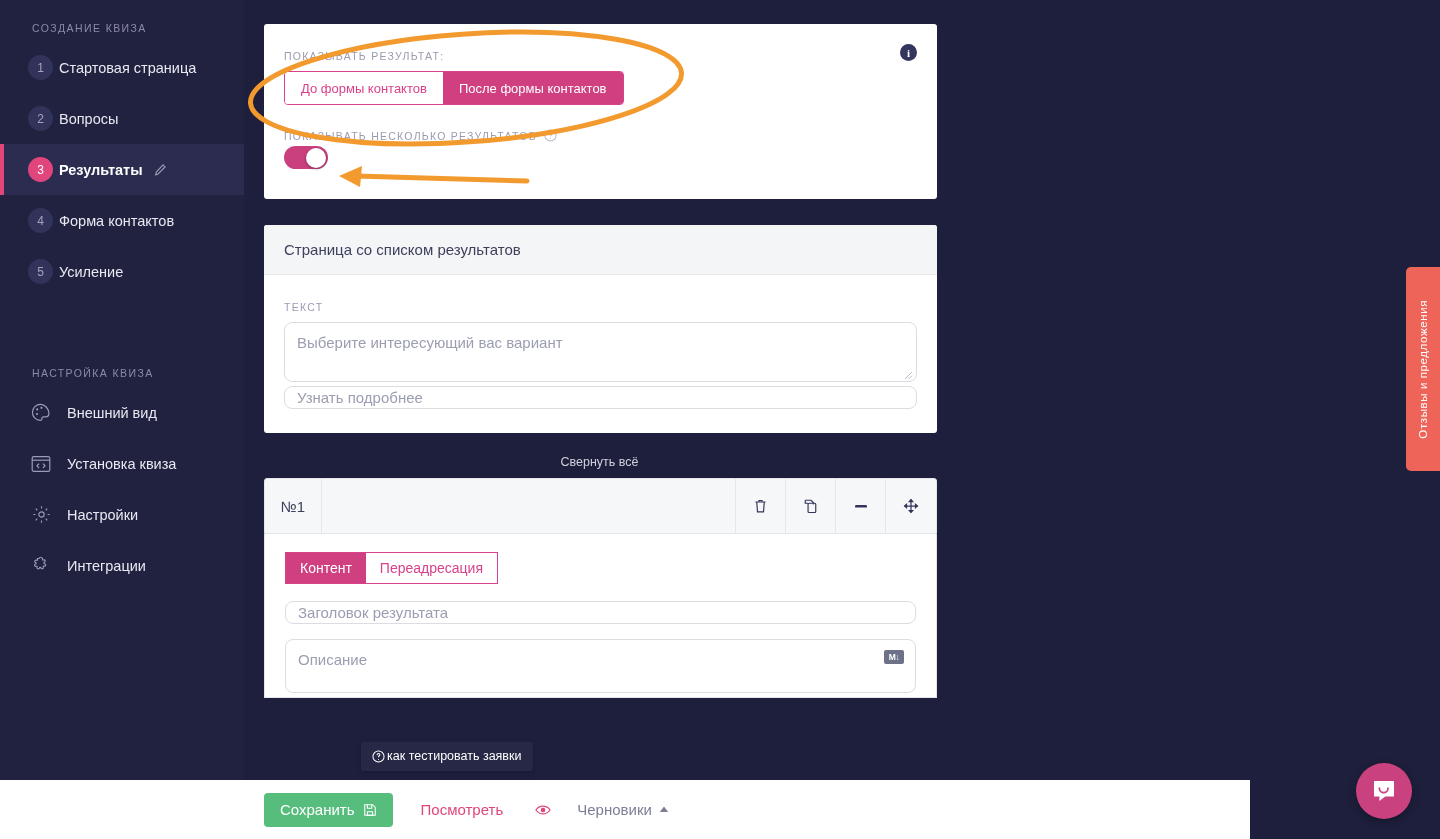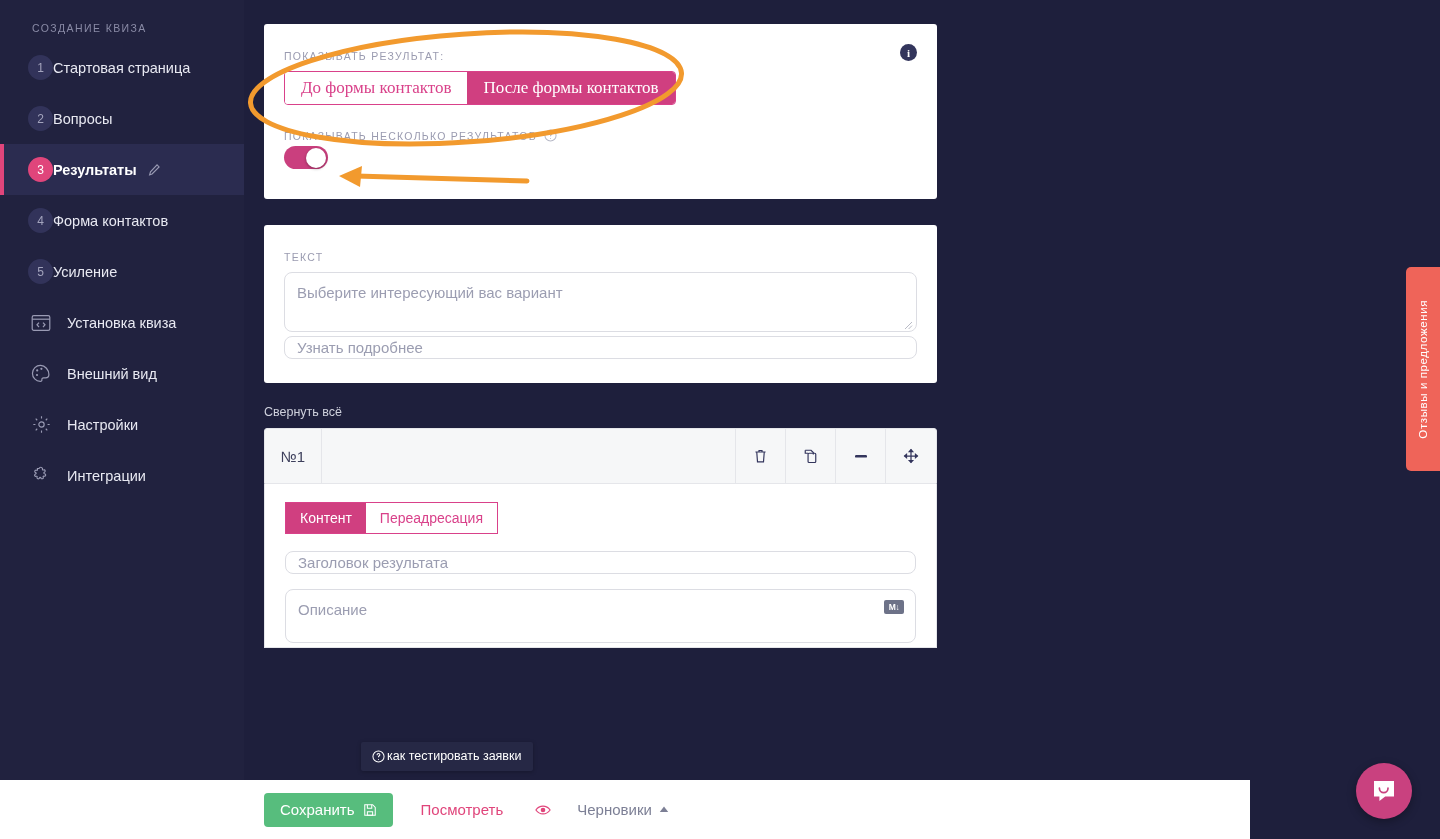--- a/index.html
+++ b/index.html
@@ -25,21 +25,21 @@
     display:flex; align-items:center; height:51px; padding-left:28px;
     position:relative; cursor:pointer;
   }
   .side-item .num{
     width:25px; height:25px; border-radius:50%;
     background:#32335a; color:#a3a4bd;
     font-size:12px; display:flex; align-items:center; justify-content:center;
     flex:0 0 auto;
   }
   .side-item .lbl{
-    margin-left:0; font-size:14.5px; color:#e8e9f2; white-space:nowrap;
+    margin-left:6px; font-size:14.5px; color:#e8e9f2; white-space:nowrap;
   }
   .side-item.active{ background:#2b2c50; }
   .side-item.active::before{
     content:""; position:absolute; left:0; top:0; bottom:0; width:4px;
     background:#e0457b;
   }
   .side-item.active .num{ background:#e0457b; color:#fff; }
   .side-item.active .lbl{ color:#fff; font-weight:bold; }
   .pencil{ margin-left:10px; display:flex; align-items:center; }
 
@@ -60,21 +60,21 @@
   .card-pad{ padding:26px 20px 24px 20px; }
 
   .field-label{
     font-size:10.5px; letter-spacing:1.25px; color:#9a9bb0;
     text-transform:uppercase; margin-bottom:9px; display:flex; align-items:center;
   }
 
   
   .seg{ display:inline-flex; border:1px solid #d9418a; border-radius:4px; overflow:hidden; }
   .seg button{
-    font-family:Liberation Serif, serif; font-size:17px; border:0; cursor:pointer;
+    font-family:Liberation Sans, sans-serif; font-size:13px; border:0; cursor:pointer;
     padding:0 16px; height:32px; background:#fff; color:#d9418a;
   }
   .seg button.on{ background:#d03f80; color:#fff; }
 
   
   .toggle{
     width:44px; height:23px; border-radius:12px; background:#ca3f7e;
     position:relative; cursor:pointer; margin-top:4px;
   }
   .toggle .knob{
@@ -98,21 +98,21 @@
 
   .inp, .txa{
     width:100%; border:1px solid #dcdde3; border-radius:8px;
     font-family:inherit; font-size:15px; color:#6d6f85;
     padding:2px 12px; background:#fff; outline:none;
   }
   .inp::placeholder, .txa::placeholder{ color:#9b9db1; }
   .txa{ height:60px; resize:none; padding-top:11px; }
 
   .collapse-all{
-    text-align:left; font-size:12.5px; color:#cfd1dd; padding:8px 2px 9px 0;
+    text-align:center; font-size:12.5px; color:#cfd1dd; padding:8px 2px 9px 0;
     cursor:pointer;
   }
 
   
   .item-row{
     display:flex; background:#f6f7f8; border:1px solid #e5e6ea;
     border-radius:3px 3px 0 0; height:56px; align-items:stretch;
   }
   .item-row .no{
     width:57px; display:flex; align-items:center; justify-content:center;
@@ -221,46 +221,47 @@
   <div class="side-item">
     <span class="num">4</span>
     <span class="lbl">Форма контактов</span>
   </div>
 
   <div class="side-item">
     <span class="num">5</span>
     <span class="lbl">Усиление</span>
   </div>
 
-
-  <div class="side-item cfg">
-    <span class="ico">
-      <svg width="20" height="18" viewBox="0 0 20 18" fill="none" stroke="#9a9bb4" stroke-width="1.2">
-        <rect x="1.2" y="1.6" width="17.6" height="14.8" rx="1.6"></rect>
-        <path d="M1.2 5.2h17.6"></path>
-        <path d="M8 8.6L6 10.8l2 2.2M12 8.6l2 2.2-2 2.2"></path>
-      </svg>
-    </span>
-    <span class="lbl">Установка квиза</span>
-  </div>
+  <div class="side-section-title" style="padding-top:70px;">НАСТРОЙКА КВИЗА</div>
 
   <div class="side-item cfg">
     <span class="ico">
       <svg width="20" height="19" viewBox="0 0 20 19" fill="none" stroke="#9a9bb4" stroke-width="1.2">
         <path d="M9.6 1.4a8 8 0 00-.3 16c1.3 0 1.7-.8 1.6-1.6-.2-1.1.5-1.9 1.7-1.9h2c2 0 3.3-1.3 3.3-3.3 0-4.7-3.8-9.2-8.3-9.2z"></path>
         <circle cx="6.2" cy="6.4" r="1.1" fill="#9a9bb4" stroke="none"></circle>
         <circle cx="6" cy="11" r="1.1" fill="#9a9bb4" stroke="none"></circle>
         <circle cx="10.4" cy="4.8" r="1.1" fill="#9a9bb4" stroke="none"></circle>
       </svg>
     </span>
     <span class="lbl">Внешний вид</span>
   </div>
 
   <div class="side-item cfg">
     <span class="ico">
+      <svg width="20" height="18" viewBox="0 0 20 18" fill="none" stroke="#9a9bb4" stroke-width="1.2">
+        <rect x="1.2" y="1.6" width="17.6" height="14.8" rx="1.6"></rect>
+        <path d="M1.2 5.2h17.6"></path>
+        <path d="M8 8.6L6 10.8l2 2.2M12 8.6l2 2.2-2 2.2"></path>
+      </svg>
+    </span>
+    <span class="lbl">Установка квиза</span>
+  </div>
+
+  <div class="side-item cfg">
+    <span class="ico">
       <svg width="19" height="19" viewBox="0 0 20 20" fill="none" stroke="#9a9bb4" stroke-width="1.2">
         <circle cx="10" cy="10" r="2.8"></circle>
         <path d="M10 1.4v2.2M10 16.4v2.2M3.9 3.9l1.6 1.6M14.5 14.5l1.6 1.6M1.4 10h2.2M16.4 10h2.2M3.9 16.1l1.6-1.6M14.5 5.5l1.6-1.6"></path>
       </svg>
     </span>
     <span class="lbl">Настройки</span>
   </div>
 
   <div class="side-item cfg">
     <span class="ico">
@@ -290,20 +291,21 @@
           <path d="M5.5 5.2c0-.9.7-1.5 1.5-1.5s1.5.6 1.5 1.4c0 1-1.5 1.2-1.5 2.3M7 10.2v.1" stroke-linecap="round"></path>
         </svg>
       </div>
       <div class="toggle">
         <div class="knob"></div>
       </div>
     </div>
   </div>
 
   <div class="card" style="margin-top:26px;">
+    <div class="card-head">Страница со списком результатов</div>
     <div class="card-pad">
       <div class="field-label">ТЕКСТ</div>
       <div style="position:relative;">
         <textarea class="txa" placeholder="Выберите интересующий вас вариант" style=""></textarea>
         <svg width="9" height="9" viewBox="0 0 9 9" style="position:absolute; right:4px; bottom:6px;">
           <path d="M8 1L1 8M8 4.6L4.6 8" stroke="#b9bbc6" stroke-width="1"></path>
         </svg>
       </div>
 
       <input class="inp" placeholder="Узнать подробнее" style="">

